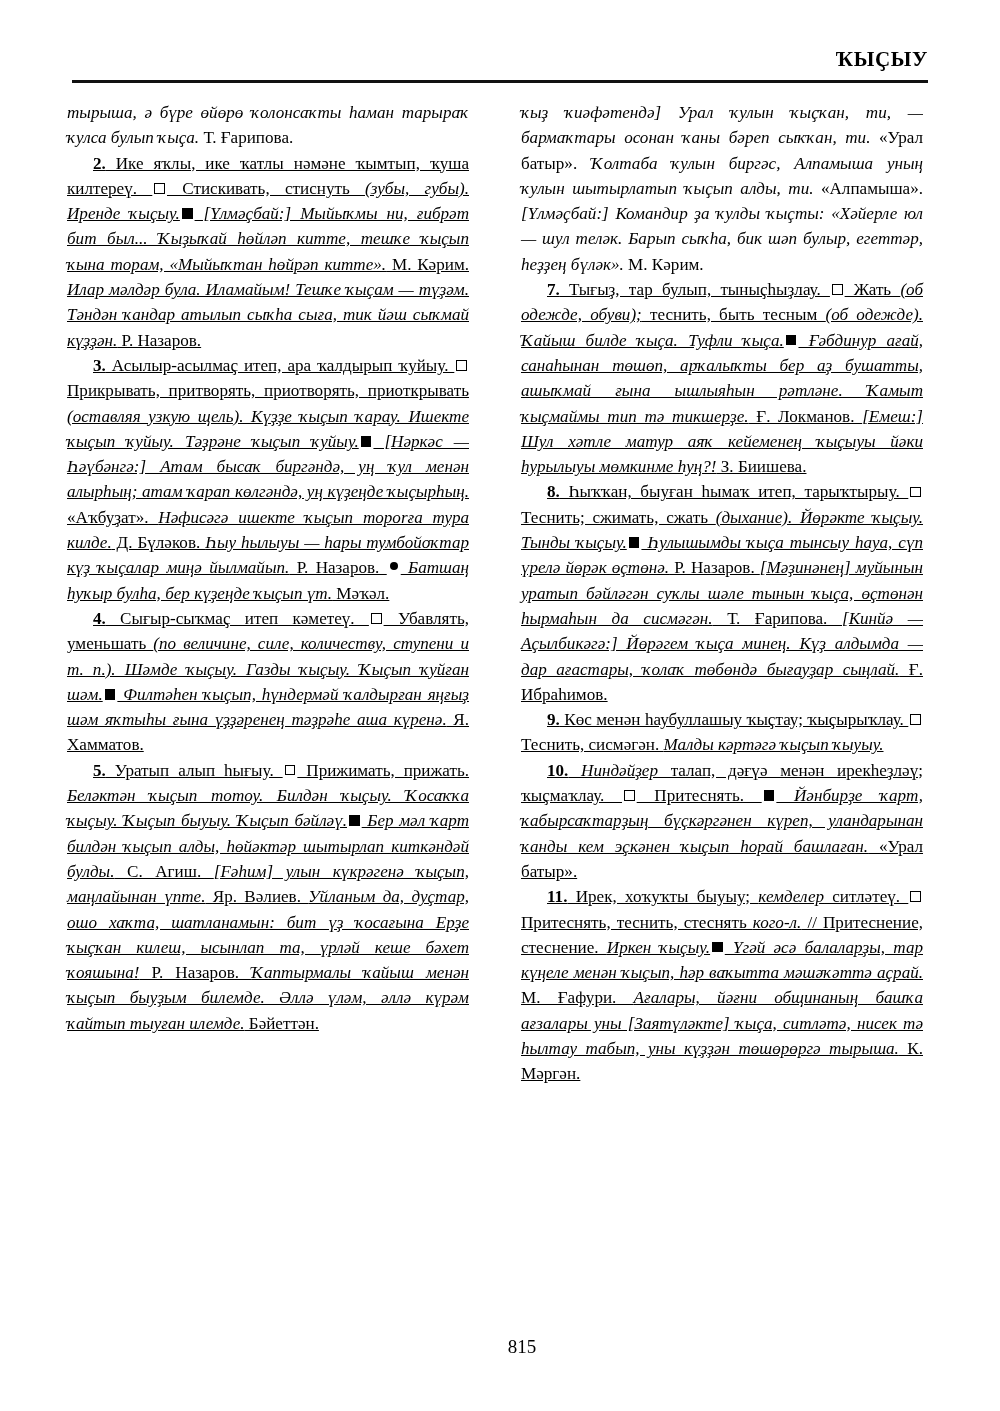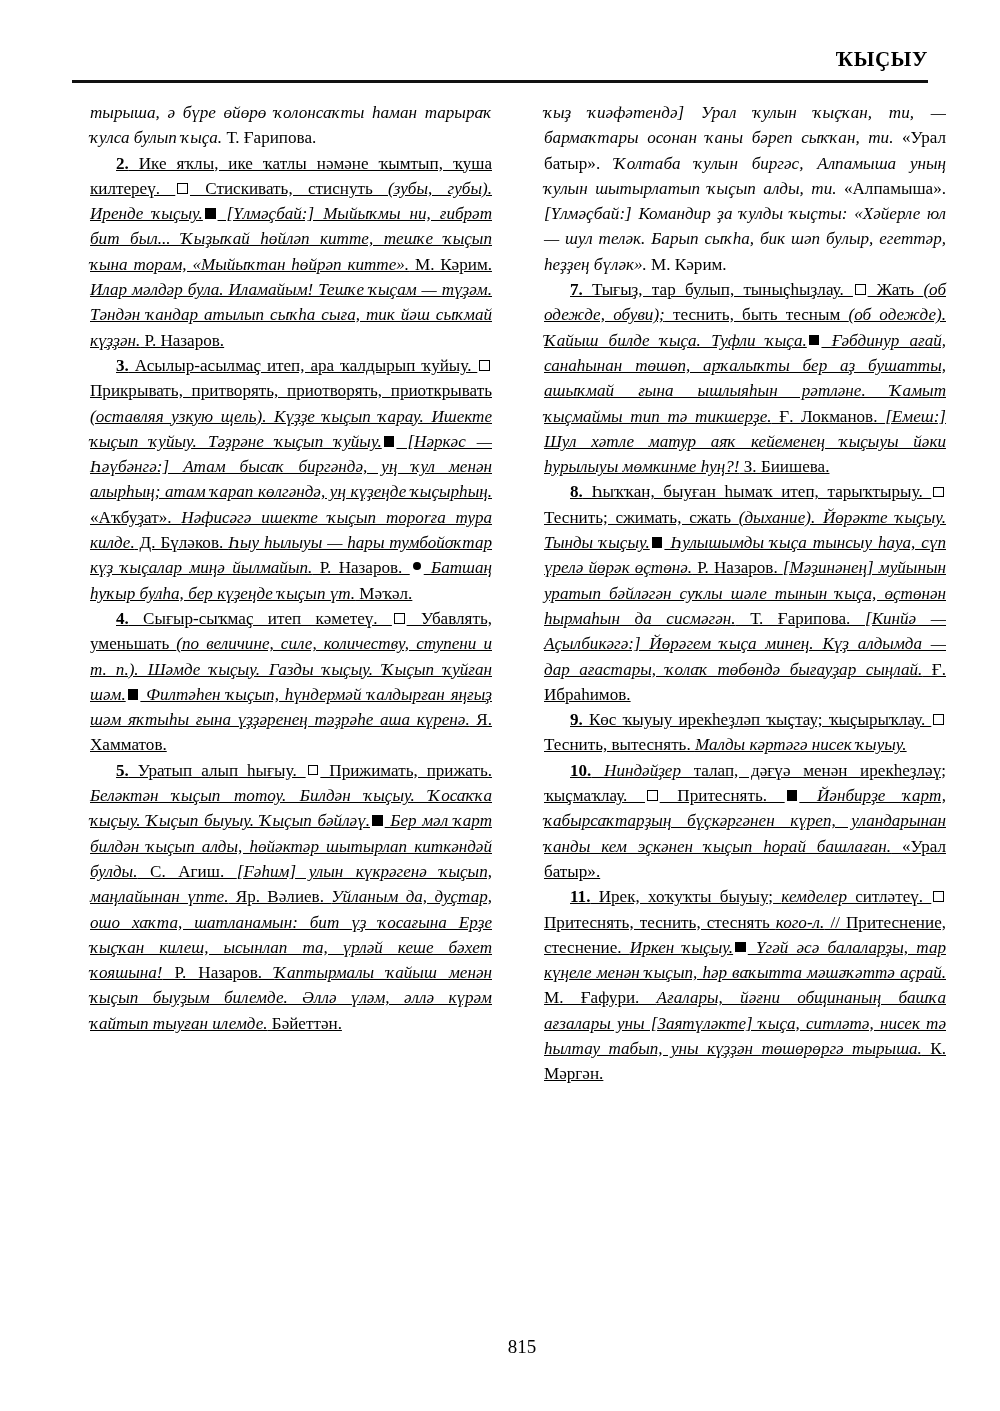--- a/index.html
+++ b/index.html
@@ -30,21 +30,21 @@
   }
   .rule{
     position:absolute;
     left:72px;right:72px;top:80px;
     height:3px;
     background:#111;
   }
   
   .columns{
     position:absolute;
-    left:90px;top:100px;
+    left:67px;top:100px;
     width:856px;
     display:flex;
     gap:52px;
   }
   .col{
     width:409px;
     font-size:17.1px;
     line-height:25.3px;
     text-align:justify;
     text-justify:inter-word;
@@ -107,21 +107,21 @@
         <p class="cont"><span class="i">тырыша, ә бүре өйөрө ҡолонсаҡты һаман тарыраҡ ҡулса булып ҡыҫа.</span><span class="r"> Т. Ғарипова.</span></p>
         <p class="indent"><span class="b">2.</span><span class="r"> Ике яҡлы, ике ҡатлы нәмәне ҡымтып, ҡуша килтереү. </span><span class="sq"></span><span class="r"> Стискивать, стиснуть </span><span class="i">(зубы, губы). Иренде ҡыҫыу.</span><span class="sqf"></span><span class="i"> [Үлмәҫбай:] Мыйыҡмы ни, ғибрәт бит был... Ҡыҙыҡай һөйләп китте, тешҡе ҡыҫып ҡына торам, «Мыйыҡтан һөйрәп китте».</span><span class="r"> М. Кәрим. </span><span class="i">Илар мәлдәр була. Иламайым! Тешҡе ҡыҫам — түҙәм. Тәндән ҡандар атылып сыҡһа сыға, тик йәш сыҡмай күҙҙән.</span><span class="r"> Р. Назаров.</span></p>
         <p class="indent"><span class="b">3.</span><span class="r"> Асылыр-асылмаҫ итеп, ара ҡалдырып ҡуйыу. </span><span class="sq"></span><span class="r"> Прикрывать, притворять, приотворять, приоткрывать </span><span class="i">(оставляя узкую щель). Күҙҙе ҡыҫып ҡарау. Ишекте ҡыҫып ҡуйыу. Тәҙрәне ҡыҫып ҡуйыу.</span><span class="sqf"></span><span class="i"> [Нәркәс — Һәүбәнгә:] Атам бысаҡ биргәндә, уң ҡул менән алырһың; атам ҡарап көлгәндә, уң күҙеңде ҡыҫырһың.</span><span class="r"> «Аҡбуҙат». </span><span class="i">Нәфисәгә ишекте ҡыҫып тороrға тура килде.</span><span class="r"> Д. Бүләков. </span><span class="i">Һыу һылыуы — һары тумбойоҡтар күҙ ҡыҫалар миңә йылмайып.</span><span class="r"> Р. Назаров. </span><span class="dot"></span><span class="i"> Батшаң һуҡыр булһа, бер күҙеңде ҡыҫып үт.</span><span class="r"> Мәҡәл.</span></p>
         <p class="indent"><span class="b">4.</span><span class="r"> Сығыр-сыҡмаҫ итеп кәметеү. </span><span class="sq"></span><span class="r"> Убавлять, уменьшать </span><span class="i">(по величине, силе, количеству, ступени и т. п.). Шәмде ҡыҫыу. Газды ҡыҫыу. Ҡыҫып ҡуйған шәм.</span><span class="sqf"></span><span class="i"> Филтәһен ҡыҫып, һүндермәй ҡалдырған яңғыҙ шәм яҡтыһы ғына үҙҙәренең тәҙрәһе аша күренә.</span><span class="r"> Я. Хамматов.</span></p>
         <p class="indent"><span class="b">5.</span><span class="r"> Уратып алып һығыу. </span><span class="sq"></span><span class="r"> Прижимать, прижать. </span><span class="i">Беләктән ҡыҫып тотоу. Билдән ҡыҫыу. Ҡосаҡҡа ҡыҫыу. Ҡыҫып быуыу. Ҡыҫып бәйләү.</span><span class="sqf"></span><span class="i"> Бер мәл ҡарт билдән ҡыҫып алды, һөйәктәр шытырлап киткәндәй булды.</span><span class="r"> С. Агиш. </span><span class="i">[Fәһим] улын күкрәгенә ҡыҫып, маңлайынан үпте.</span><span class="r"> Яр. Вәлиев. </span><span class="i">Уйланым да, дуҫтар, ошо хаҡта, шатланамын: бит үҙ ҡосағына Ерҙе ҡыҫҡан килеш, ысынлап та, үрләй кеше бәхет ҡояшына!</span><span class="r"> Р. Назаров. </span><span class="i">Ҡаптырмалы ҡайыш менән ҡыҫып быуҙым билемде. Әллә үләм, әллә күрәм ҡайтып тыуған илемде.</span><span class="r"> Бәйеттән.</span></p>
       </div>
     <div class="col" id="col-right">
         <p class="cont"><span class="i">ҡыҙ ҡиәфәтендә] Урал ҡулын ҡыҫҡан, ти, — бармаҡтары осонан ҡаны бәреп сыҡҡан, ти.</span><span class="r"> «Урал батыр». </span><span class="i">Ҡолтаба ҡулын биргәс, Алпамыша уның ҡулын шытырлатып ҡыҫып алды, ти.</span><span class="r"> «Алпамыша». </span><span class="i">[Үлмәҫбай:] Командир ҙа ҡулды ҡыҫты: «Хәйерле юл — шул теләк. Барып сыҡһа, бик шәп булыр, егеттәр, һеҙҙең бүләк».</span><span class="r"> М. Кәрим.</span></p>
         <p class="indent"><span class="b">7.</span><span class="r"> Тығыҙ, тар булып, тыныҫһыҙлау. </span><span class="sq"></span><span class="r"> Жать </span><span class="i">(об одежде, обуви);</span><span class="r"> теснить, быть тесным </span><span class="i">(об одежде). Ҡайыш билде ҡыҫа. Туфли ҡыҫа.</span><span class="sqf"></span><span class="i"> Ғәбдинур ағай, санаһынан төшөп, арҡалыҡты бер аҙ бушатты, ашыҡмай ғына ышлыяһын рәтләне. Ҡамыт ҡыҫмаймы тип тә тикшерҙе.</span><span class="r"> Ғ. Локманов. </span><span class="i">[Емеш:] Шул хәтле матур аяҡ кейеменең ҡыҫыуы йәки һурылыуы мөмкинме һуң?!</span><span class="r"> З. Биишева.</span></p>
         <p class="indent"><span class="b">8.</span><span class="r"> Һыҡҡан, быуған һымаҡ итеп, тарыҡтырыу. </span><span class="sq"></span><span class="r"> Теснить; сжимать, сжать </span><span class="i">(дыхание). Йөрәкте ҡыҫыу. Тынды ҡыҫыу.</span><span class="sqf"></span><span class="i"> Һулышымды ҡыҫа тынсыу һауа, сүп үрелә йөрәк өҫтөнә.</span><span class="r"> Р. Назаров. </span><span class="i">[Мәҙинәнең] муйынын уратып бәйләгән суҡлы шәле тынын ҡыҫа, өҫтөнән һырмаһын да сисмәгән.</span><span class="r"> Т. Ғарипова. </span><span class="i">[Кинйә — Аҫылбикәгә:] Йөрәгем ҡыҫа минең. Күҙ алдымда — дар ағастары, ҡолаҡ төбөндә бығауҙар сыңлай.</span><span class="r"> Ғ. Ибраһимов.</span></p>
-        <p class="indent"><span class="b">9.</span><span class="r"> Көс ҡыуыу ирекһеҙләп ҡыҫтау; ҡыҫырыҡлау. </span><span class="sq"></span><span class="r"> Теснить, вытеснять. </span><span class="i">Малды кәртәгә нисек ҡыуыу.</span></p>
+        <p class="indent"><span class="b">9.</span><span class="r"> Көс менән һаубуллашыу ҡыҫтау; ҡыҫырыҡлау. </span><span class="sq"></span><span class="r"> Теснить, сисмәгән. </span><span class="i">Малды кәртәгә ҡыҫып ҡыуыу.</span></p>
         <p class="indent"><span class="b">10.</span><span class="i"> Ниндәйҙер</span><span class="r"> талап, дәғүә менән ирекһеҙләү; ҡыҫмаҡлау. </span><span class="sq"></span><span class="r"> Притеснять. </span><span class="sqf"></span><span class="i"> Йәнбирҙе ҡарт, ҡабырсаҡтарҙың бүҫкәргәнен күреп, уландарынан ҡанды кем эҫкәнен ҡыҫып һорай башлаған.</span><span class="r"> «Урал батыр».</span></p>
         <p class="indent"><span class="b">11.</span><span class="r"> Ирек, хоҡуҡты быуыу; </span><span class="i">кемделер</span><span class="r"> ситләтеү. </span><span class="sq"></span><span class="r"> Притеснять, теснить, стеснять </span><span class="i">кого-л.</span><span class="r"> // Притеснение, стеснение. </span><span class="i">Иркен ҡыҫыу.</span><span class="sqf"></span><span class="i"> Үгәй әсә балаларҙы, тар күңеле менән ҡыҫып, һәр ваҡытта мәшәҡәттә аҫрай.</span><span class="r"> М. Ғафури. </span><span class="i">Ағалары, йәғни общинаның башҡа ағзалары уны [Заятүләкте] ҡыҫа, ситләтә, нисек тә һылтау табып, уны күҙҙән төшөрөргә тырыша.</span><span class="r"> К. Мәргән.</span></p>
       </div>
   </div>
 
   <div class="folio">
     <span>815</span>
   </div>
 
 </div>

